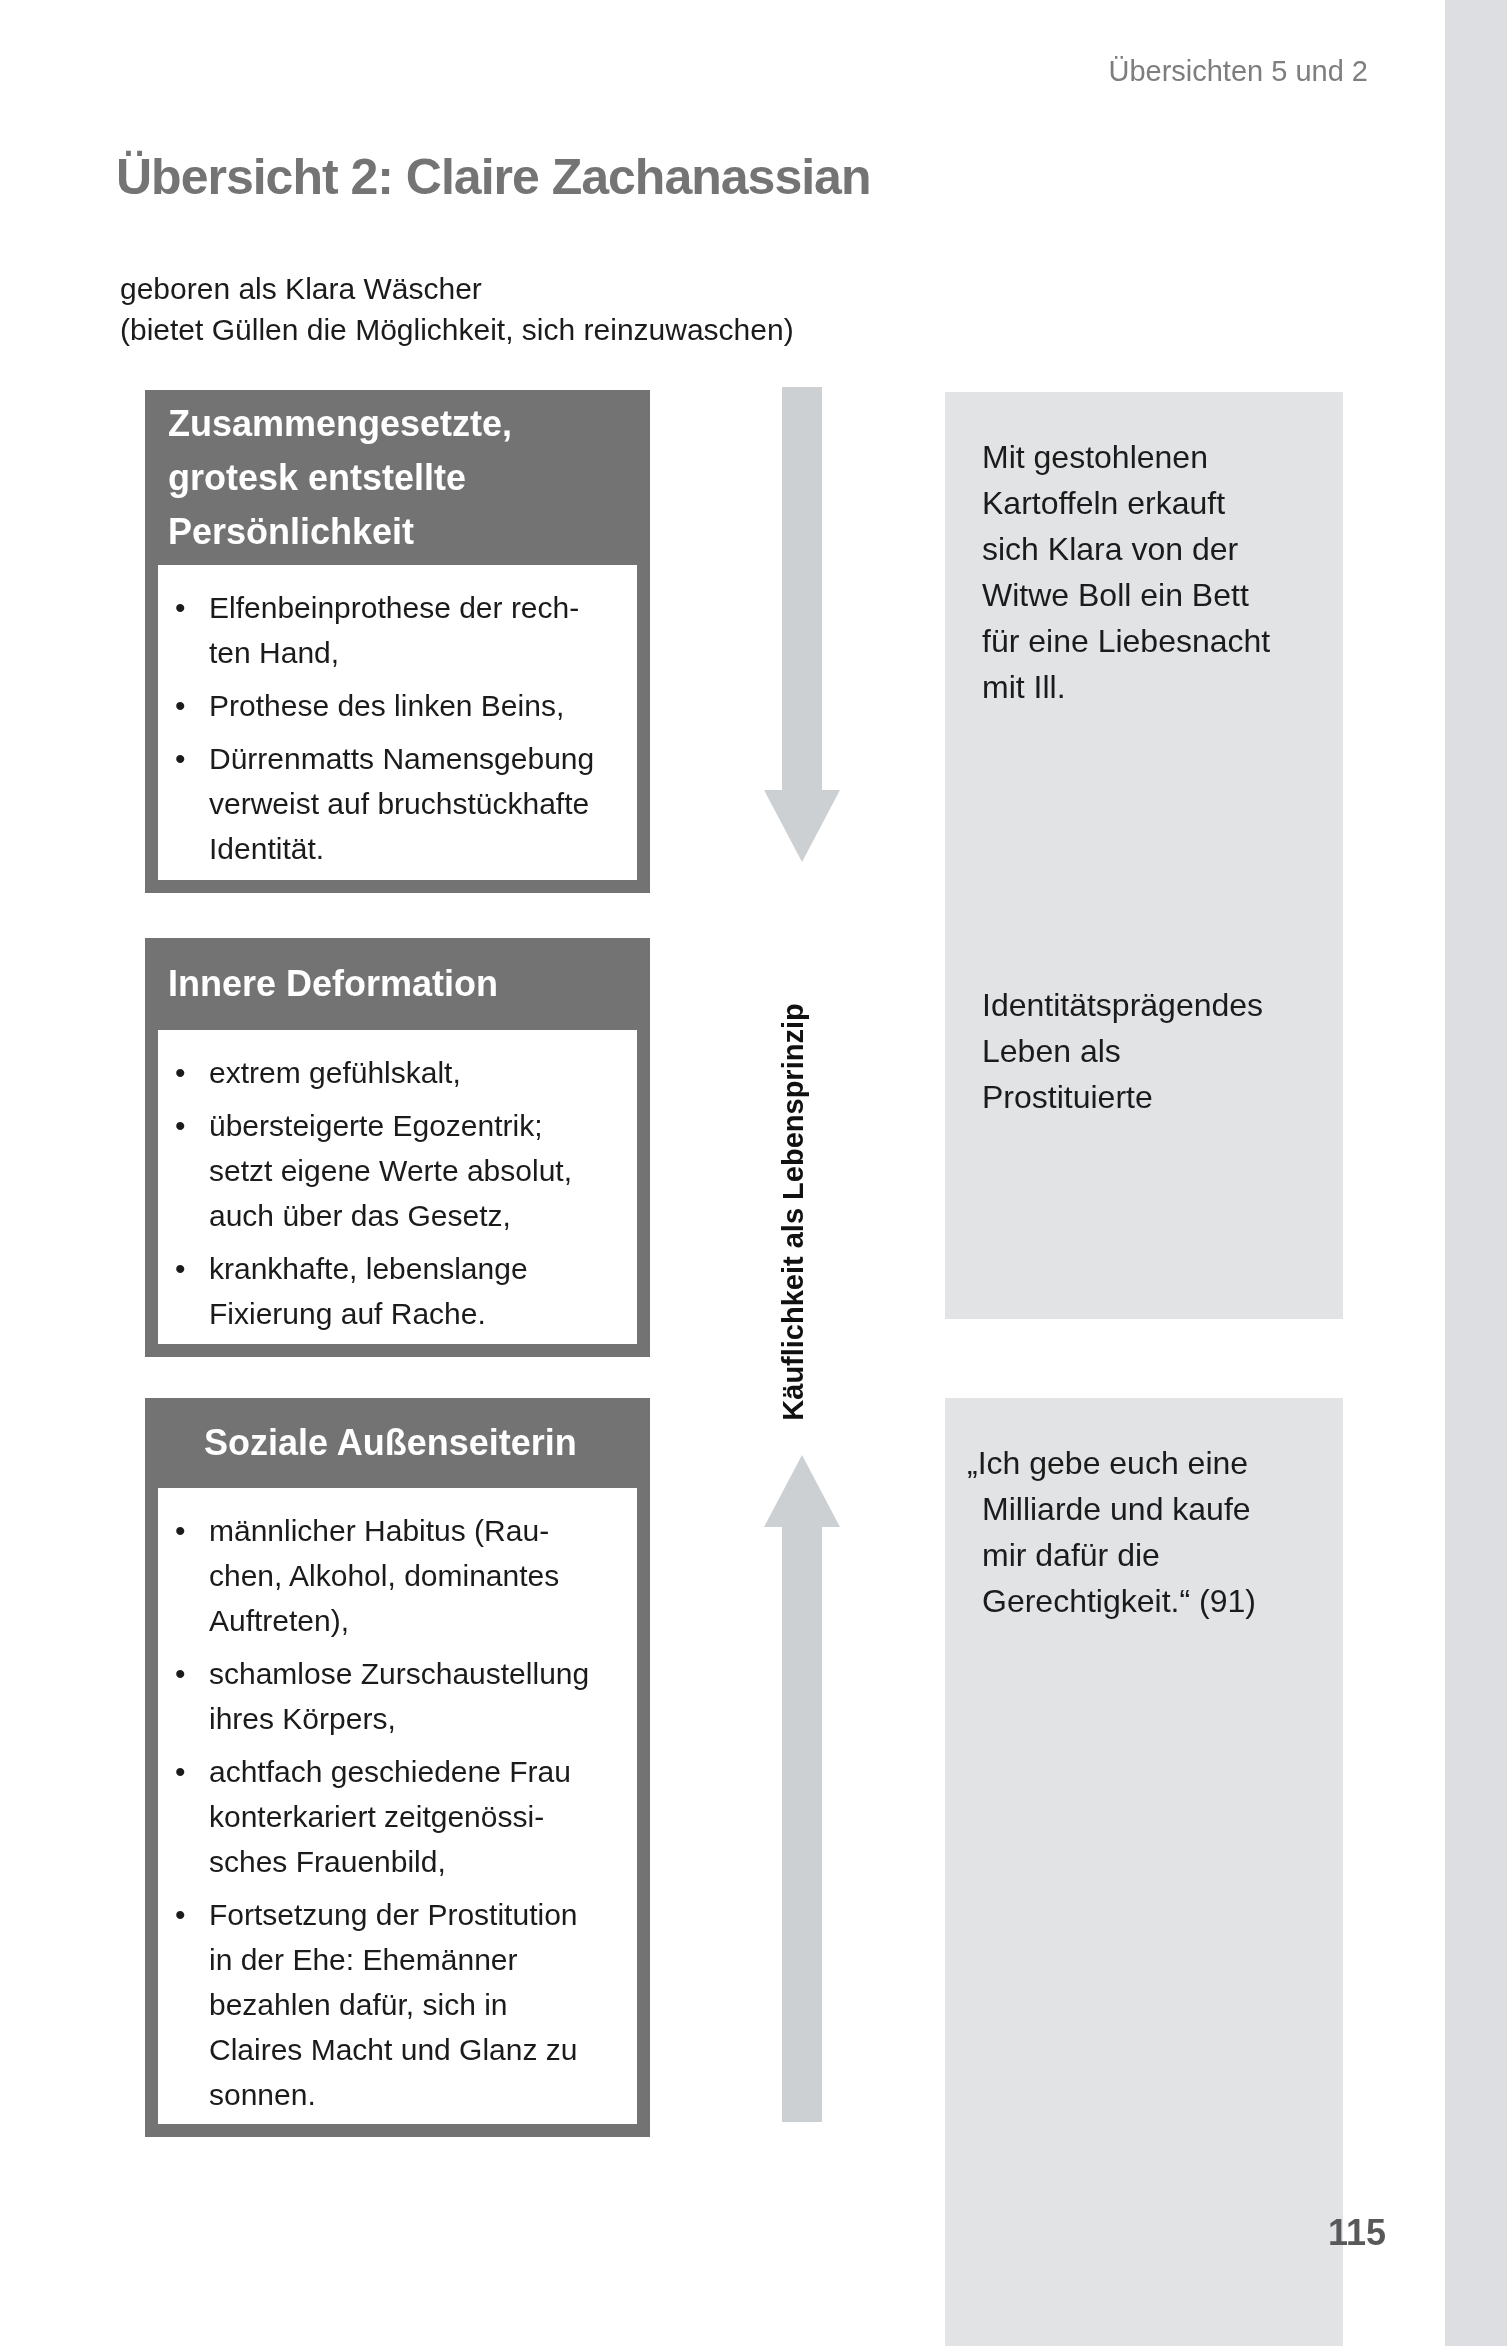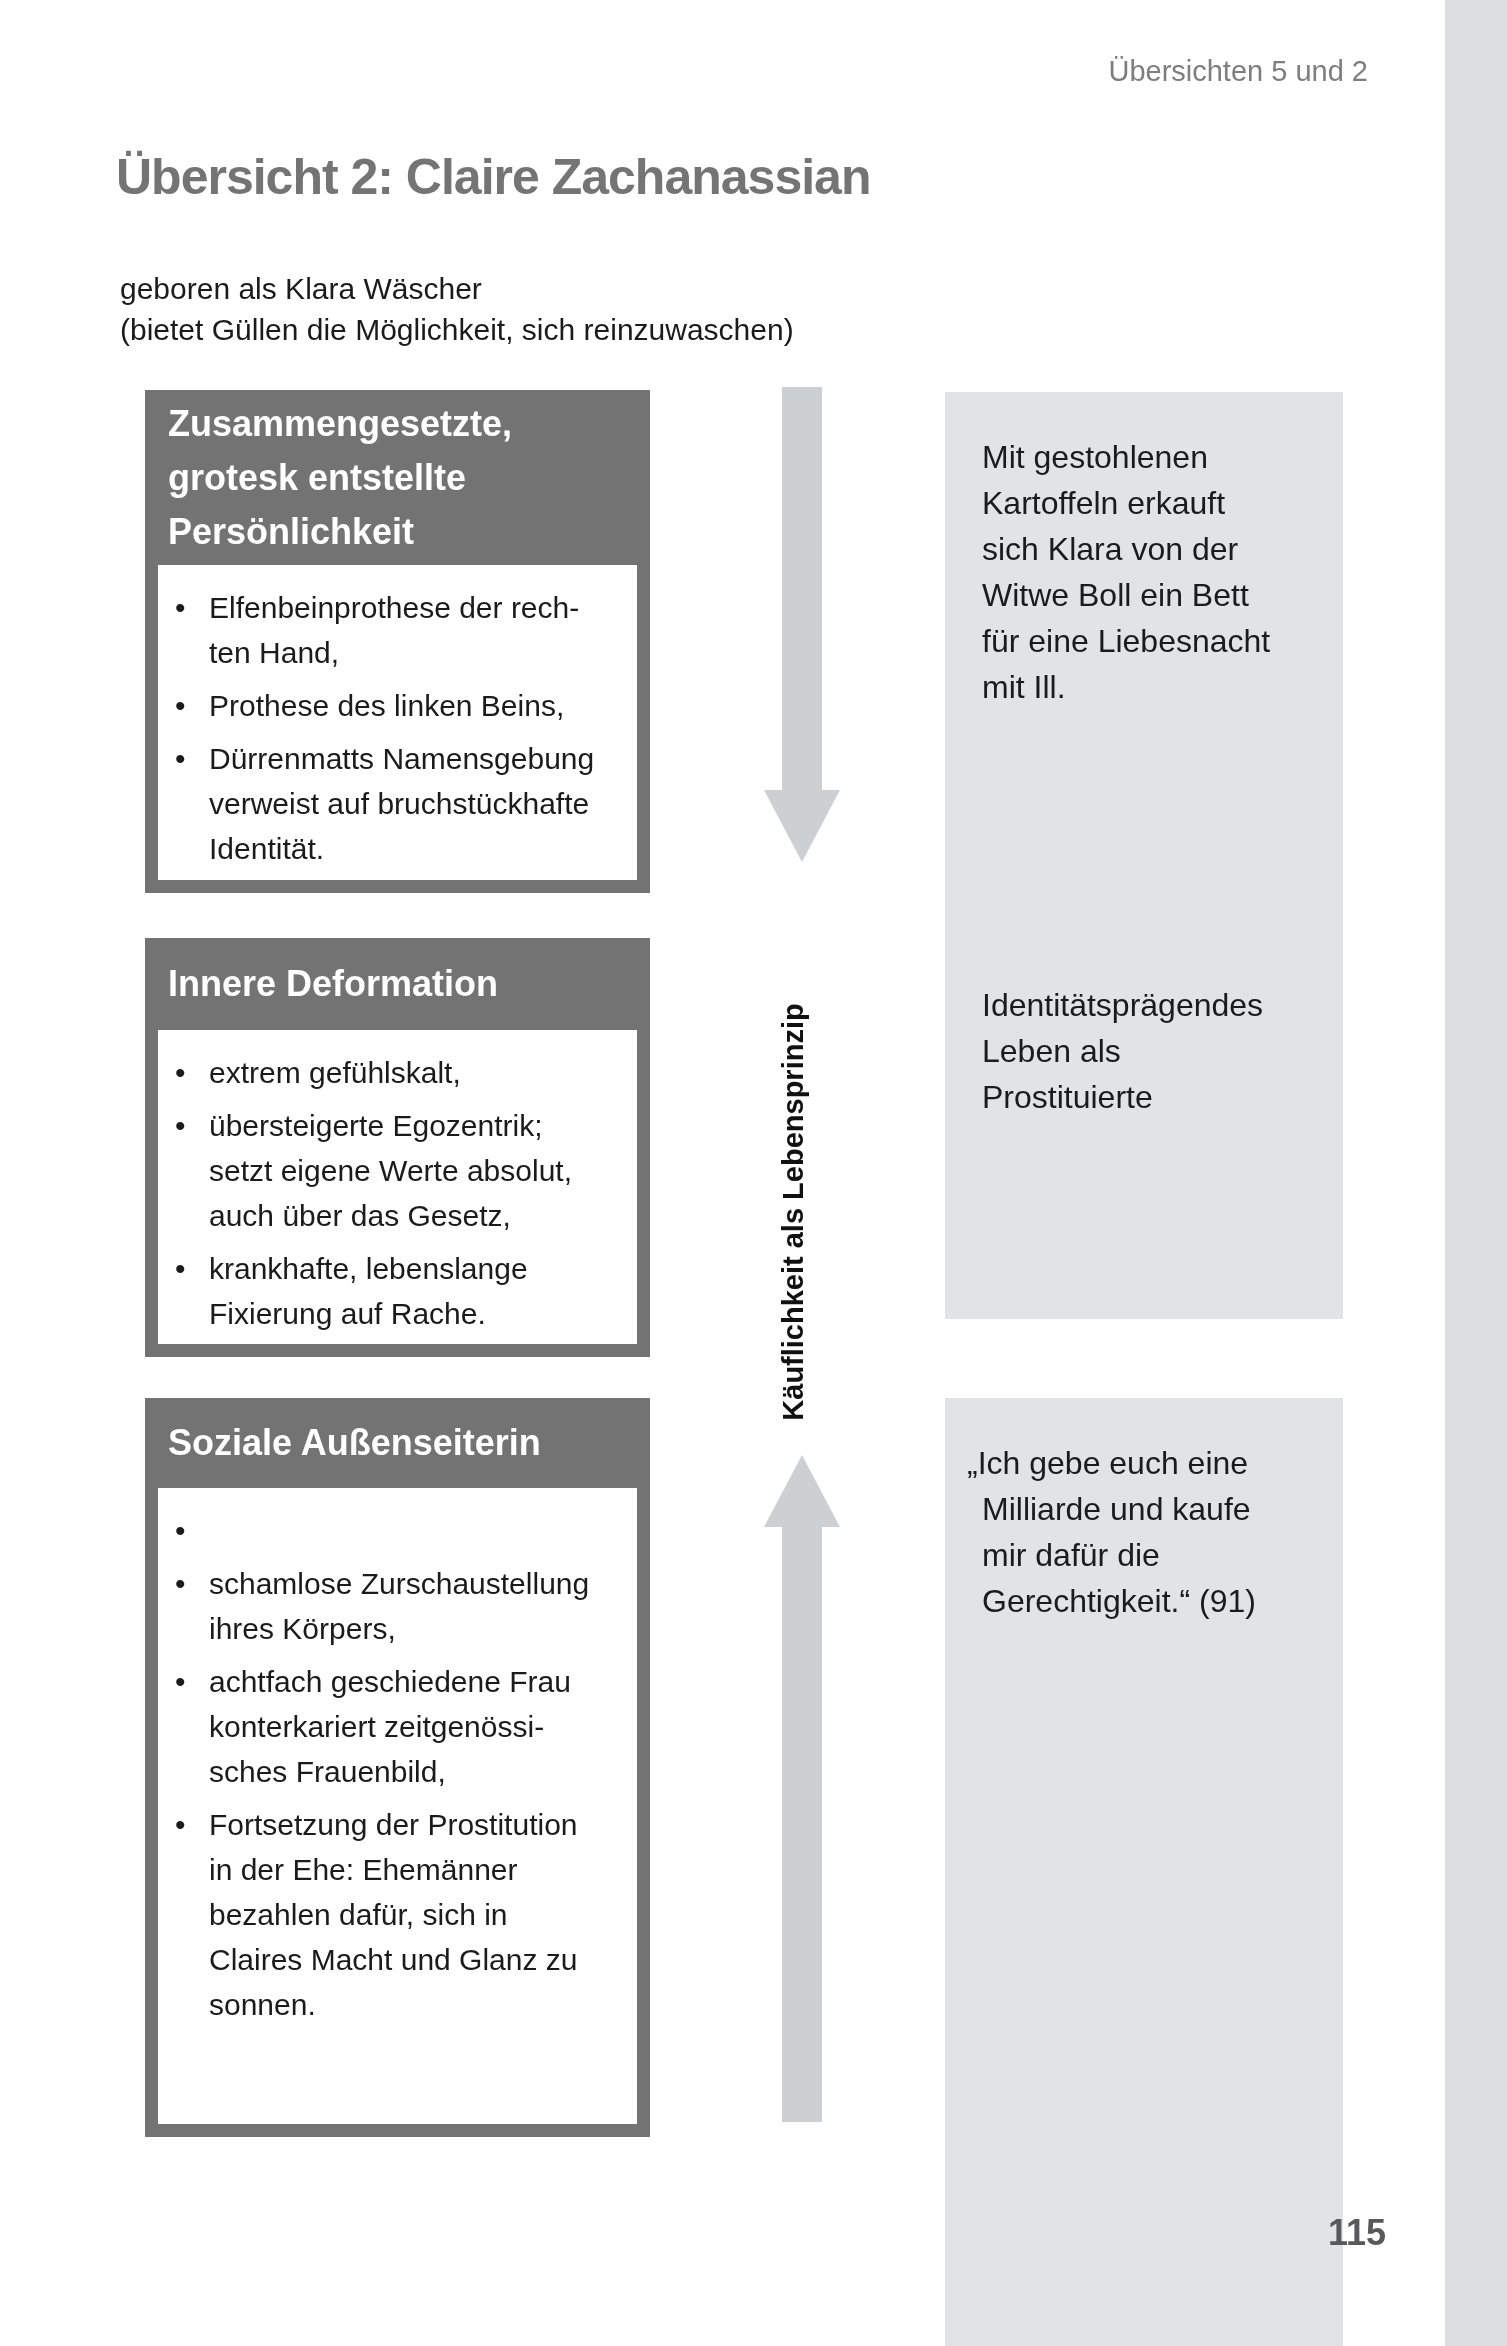--- a/index.html
+++ b/index.html
@@ -141,24 +141,27 @@
     </div>
     <div class="bullet-row">
       <span class="bullet-dot">•</span>
       <span class="bullet-text">krankhafte, lebenslange
 Fixierung auf Rache.</span>
     </div>
   </div>
 </div>
 
 <div class="gbox" style="top:1398px; height:739px;">
-  <div class="gbox-header" style="height:90px;">Soziale Außenseiterin</div>
+  <div class="gbox-header" style="height:90px;margin-left:36px;">Soziale Außenseiterin</div>
   <div class="gbox-body" style="top:90px;">
     <div class="bullet-row">
       <span class="bullet-dot">•</span>
+      <span class="bullet-text">männlicher Habitus (Rau-
+chen, Alkohol, dominantes
+Auftreten),</span>
     </div>
     <div class="bullet-row">
       <span class="bullet-dot">•</span>
       <span class="bullet-text">schamlose Zurschaustellung
 ihres Körpers,</span>
     </div>
     <div class="bullet-row">
       <span class="bullet-dot">•</span>
       <span class="bullet-text">achtfach geschiedene Frau
 konterkariert zeitgenössi-

